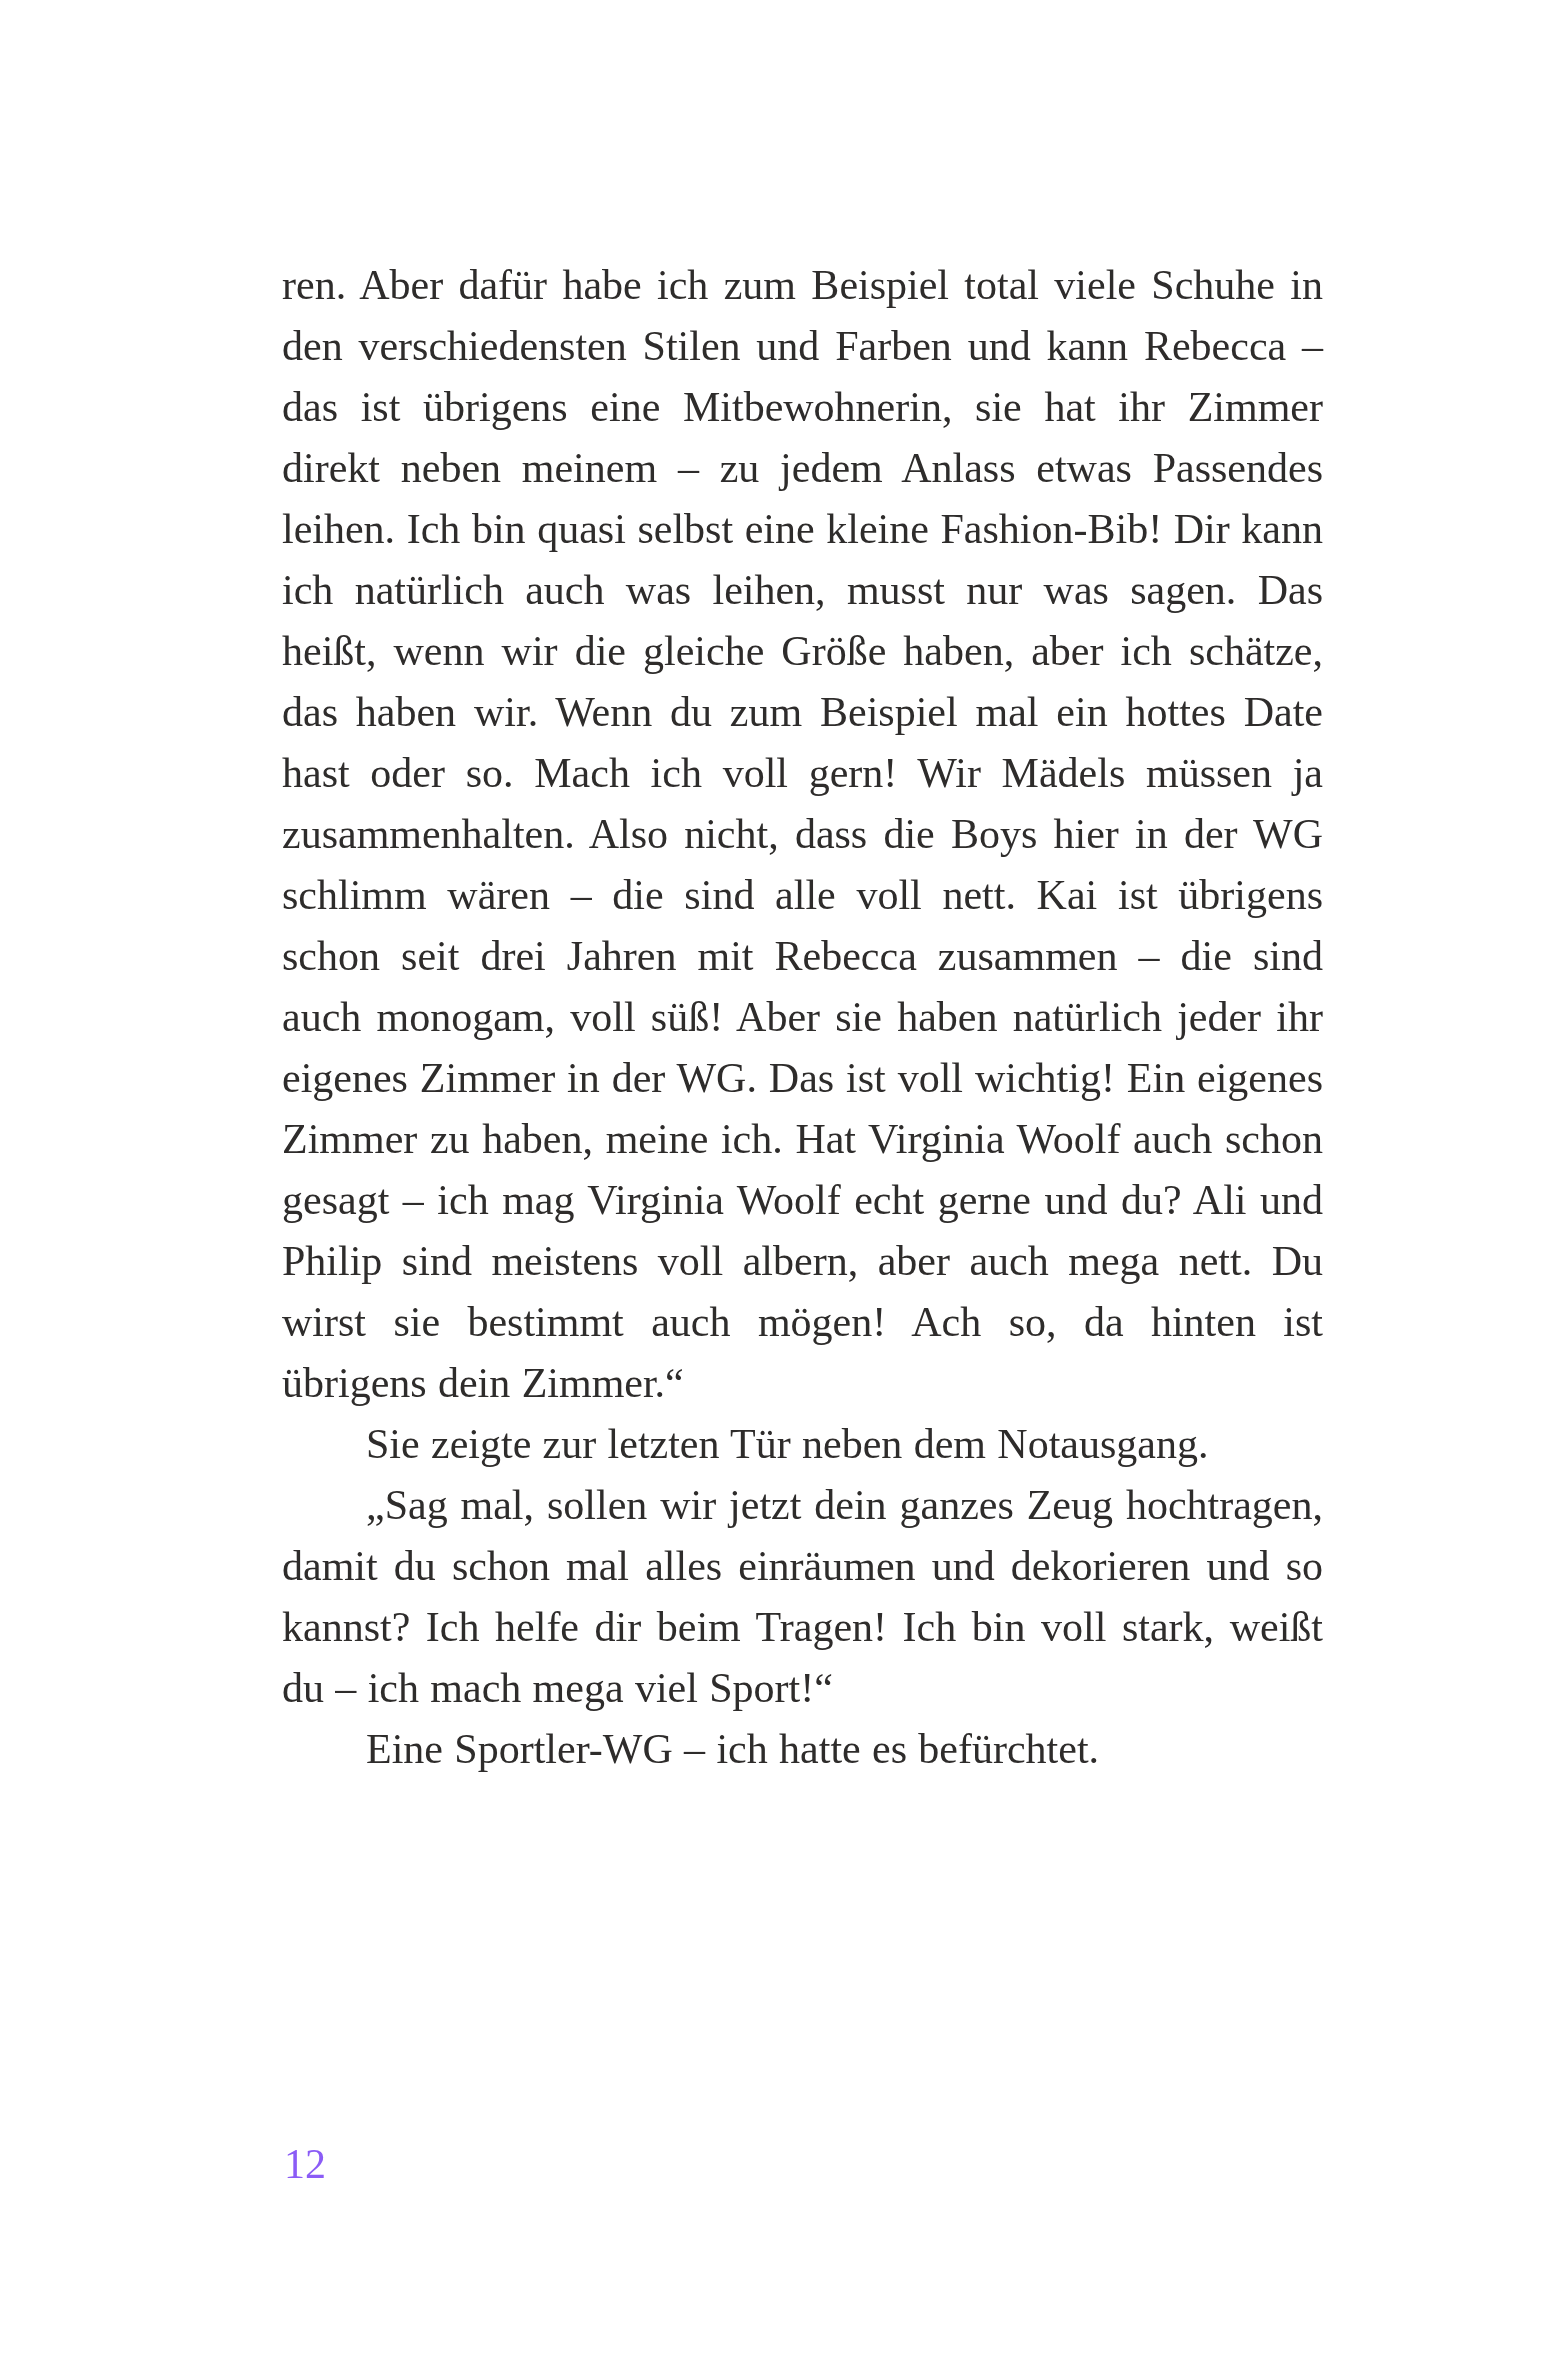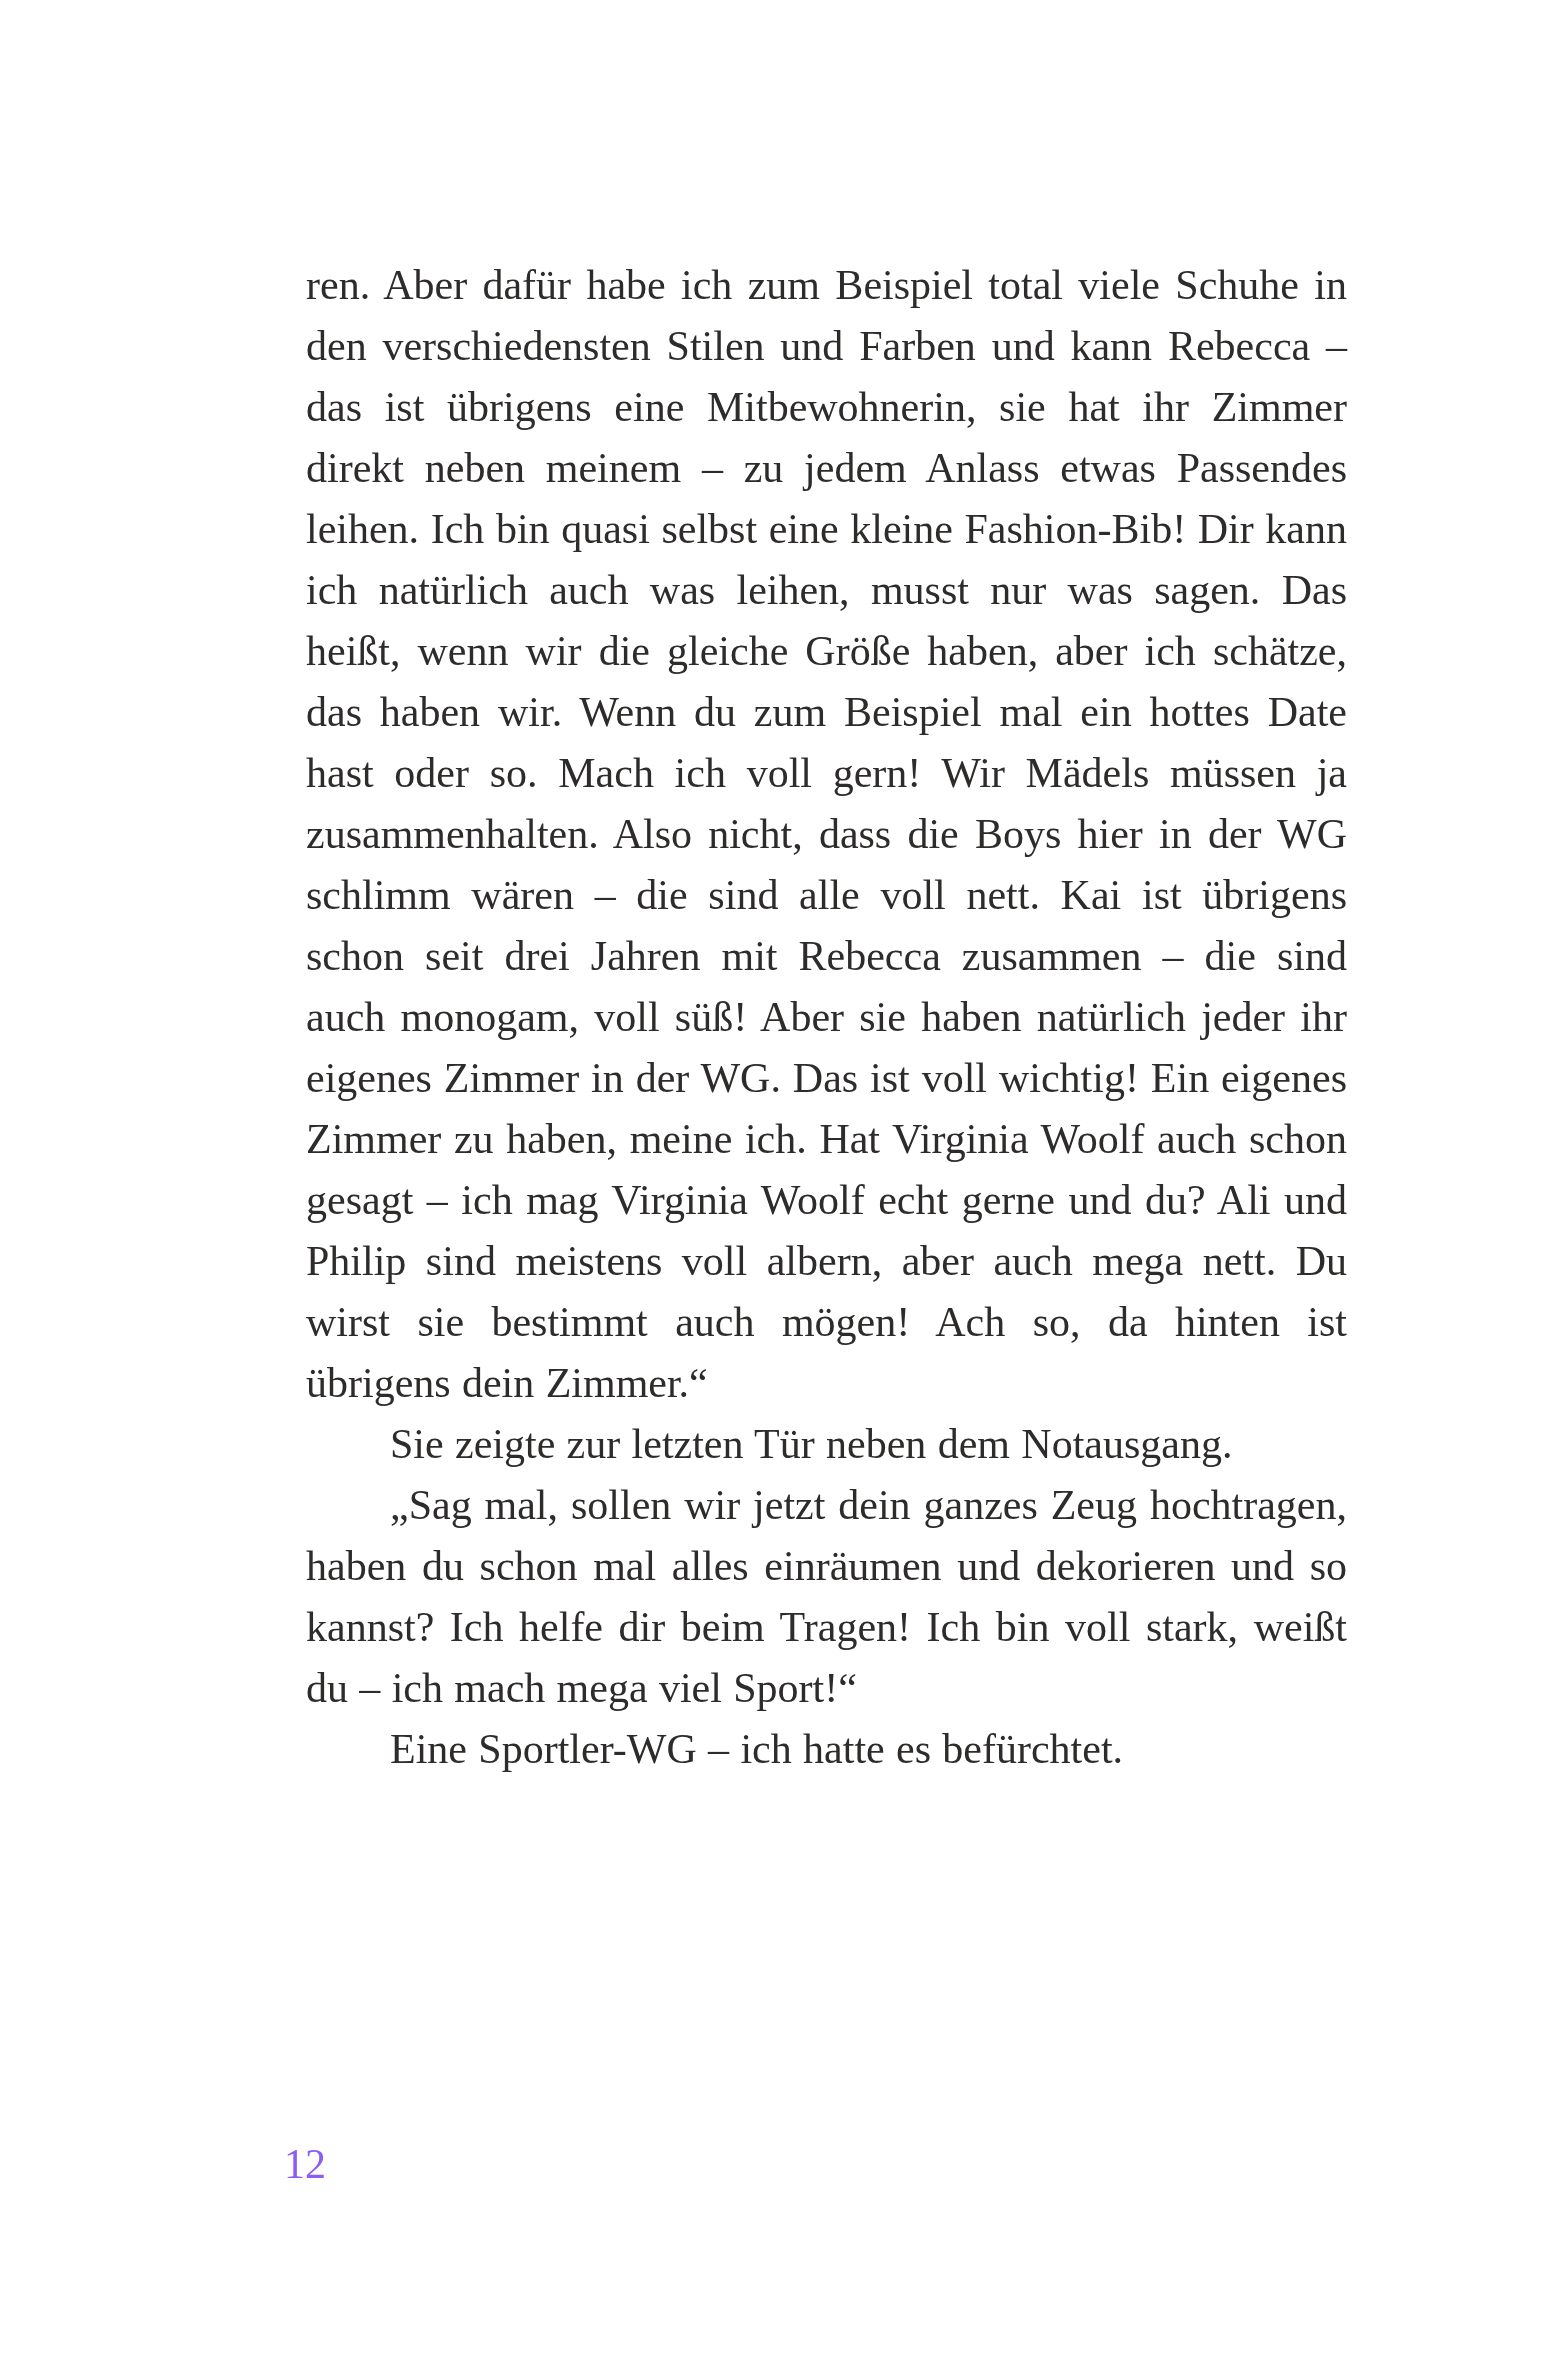--- a/index.html
+++ b/index.html
@@ -27,21 +27,20 @@
     position: absolute;
     top: 255px;
     left: 282px;
     width: 1041px;
     font-size: 42px;
     line-height: 61px;
     text-align: justify;
     hyphens: auto;
     -webkit-hyphens: auto;
     word-spacing: 0.02em;
-    margin-left: 24px;
   }
   .text-block p.para {
     margin: 0;
     padding: 0;
   }
   .text-block p.para.indent {
     text-indent: 2em;
     font-family: Liberation Serif, serif;
   }
   .page-number {
@@ -53,18 +52,18 @@
     color: #8b5cf6;
   }
 </style>
 </head>
 <body>
 
 <div class="page">
   <div class="text-block">
       <p class="para">ren. Aber dafür habe ich zum Beispiel total viele Schuhe in den verschiedensten Stilen und Farben und kann Rebecca – das ist übrigens eine Mitbewohnerin, sie hat ihr Zimmer direkt neben meinem – zu jedem Anlass etwas Passendes leihen. Ich bin quasi selbst eine kleine Fashion-Bib! Dir kann ich natürlich auch was leihen, musst nur was sagen. Das heißt, wenn wir die gleiche Größe haben, aber ich schätze, das haben wir. Wenn du zum Beispiel mal ein hottes Date hast oder so. Mach ich voll gern! Wir Mädels müssen ja zusammenhalten. Also nicht, dass die Boys hier in der WG schlimm wären – die sind alle voll nett. Kai ist übrigens schon seit drei Jahren mit Rebecca zusammen – die sind auch monogam, voll süß!  Aber sie haben natürlich jeder ihr eigenes Zimmer in der WG. Das ist voll wichtig! Ein eigenes Zimmer zu haben, meine ich. Hat Virginia Woolf auch schon gesagt – ich mag Virginia Woolf echt gerne und du? Ali und Philip sind meistens voll albern, aber auch mega nett. Du wirst sie bestimmt auch mögen! Ach so, da hinten ist übrigens dein Zimmer.“</p>
       <p class="para indent">Sie zeigte zur letzten Tür neben dem Notausgang.</p>
-      <p class="para indent">„Sag mal, sollen wir jetzt dein ganzes Zeug hochtragen, haben du schon mal alles einräumen und dekorieren und so kannst? Ich helfe dir beim Tragen! Ich bin voll stark, weißt du – ich mach mega viel Sport!“</p>
+      <p class="para indent">„Sag mal, sollen wir jetzt dein ganzes Zeug hochtragen, damit du schon mal alles einräumen und dekorieren und so kannst? Ich helfe dir beim Tragen! Ich bin voll stark, weißt du – ich mach mega viel Sport!“</p>
       <p class="para indent">Eine Sportler-WG – ich hatte es befürchtet.</p>
     </div>
   <div class="page-number">12</div>
 </div>
 
 
 </body></html>

